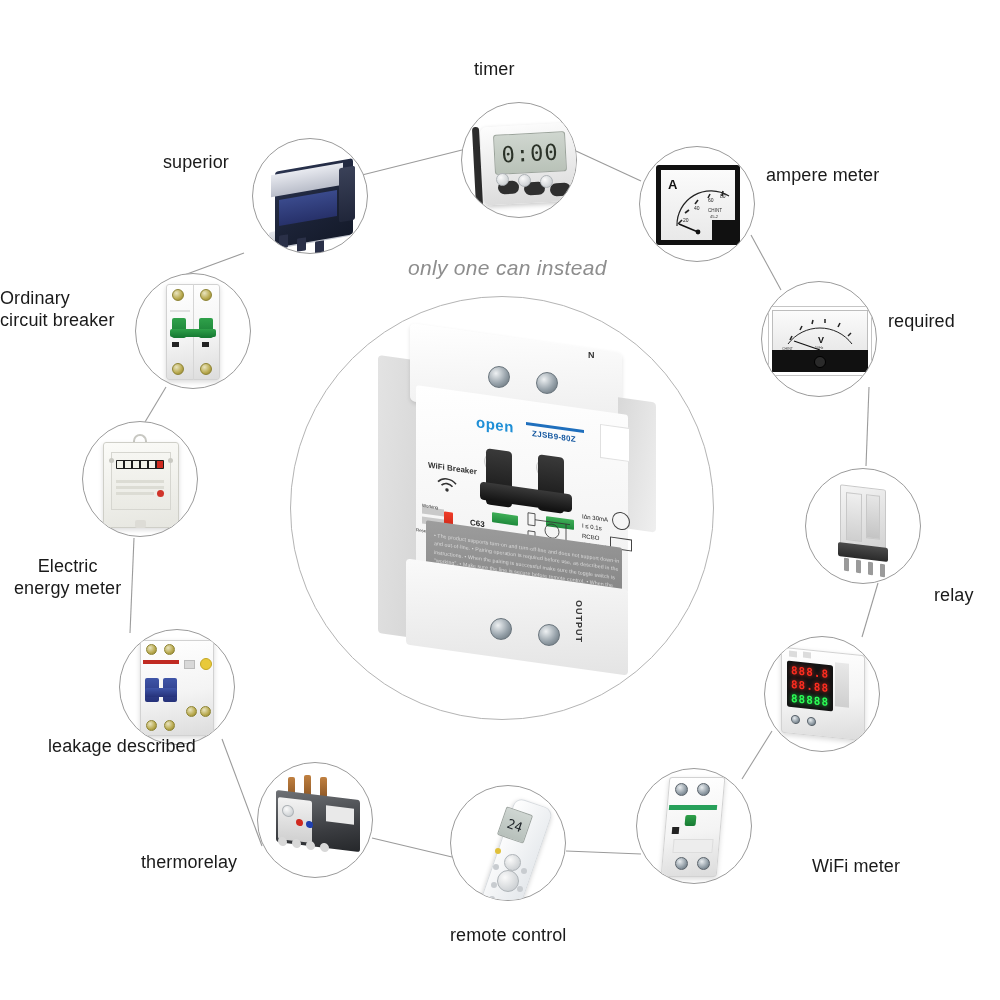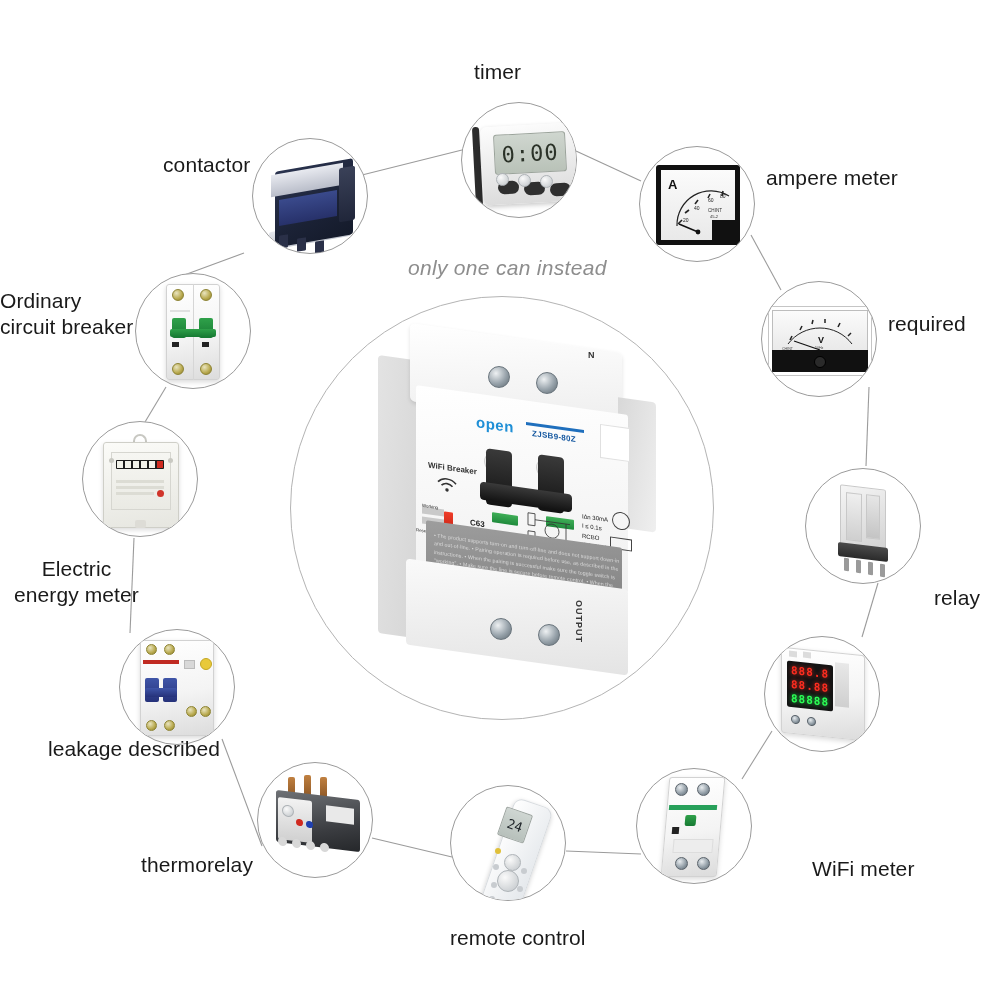--- a/index.html
+++ b/index.html
@@ -9,21 +9,21 @@
     font-family: "Liberation Sans", sans-serif;
     overflow: hidden;
   }
   #stage { position: relative; width: 1000px; height: 1000px; background:#fff; }
 
   svg.links { position:absolute; inset:0; width:1000px; height:1000px; pointer-events:none; }
 
   .label {
     position: absolute;
     color: #1a1a1a;
-    font-size: 21px;
+    font-size: 18px;
     line-height: 1.22;
     white-space: pre-line;
     letter-spacing: 0.1px;
   }
 
   .center-note {
     position: absolute;
     left: 408px; top: 256px;
     font-size: 21px;
     font-style: italic;
@@ -483,21 +483,21 @@
       <div class="screw" style="left:64px; top:89px; width:12px; height:12px;"></div>
       <div class="toggle-green" style="left:36px; top:44px; width:14px; height:20px;"></div>
       <div class="toggle-green" style="left:63px; top:44px; width:14px; height:20px;"></div>
       <div class="toggle-green" style="left:34px; top:55px; width:46px; height:8px;"></div>
       <div style="position:absolute; left:36px; top:68px; width:7px; height:5px; background:#222;"></div>
       <div style="position:absolute; left:66px; top:68px; width:7px; height:5px; background:#222;"></div>
       <div style="position:absolute; left:34px; top:36px; width:20px; height:2px; background:#e0e0e0;"></div>
     </div>
   </div>
 
-  <div class="label" style="left:163px; top:152px;">contactor</div>
+  <div class="label" style="left:163px; top:152px;">superior</div>
   <div class="label" style="left:474px; top:59px;">timer</div>
   <div class="label" style="left:766px; top:165px;">ampere meter</div>
   <div class="label" style="left:888px; top:311px;">required</div>
   <div class="label" style="left:934px; top:585px;">relay</div>
   <div class="label" style="left:812px; top:856px;">WiFi meter</div>
   <div class="label" style="left:450px; top:925px;">remote control</div>
   <div class="label" style="left:141px; top:852px;">thermorelay</div>
   <div class="label" style="left:48px; top:736px;">leakage described</div>
   <div class="label" style="left:14px; top:556px; text-align:center;">Electric
 energy meter</div>

